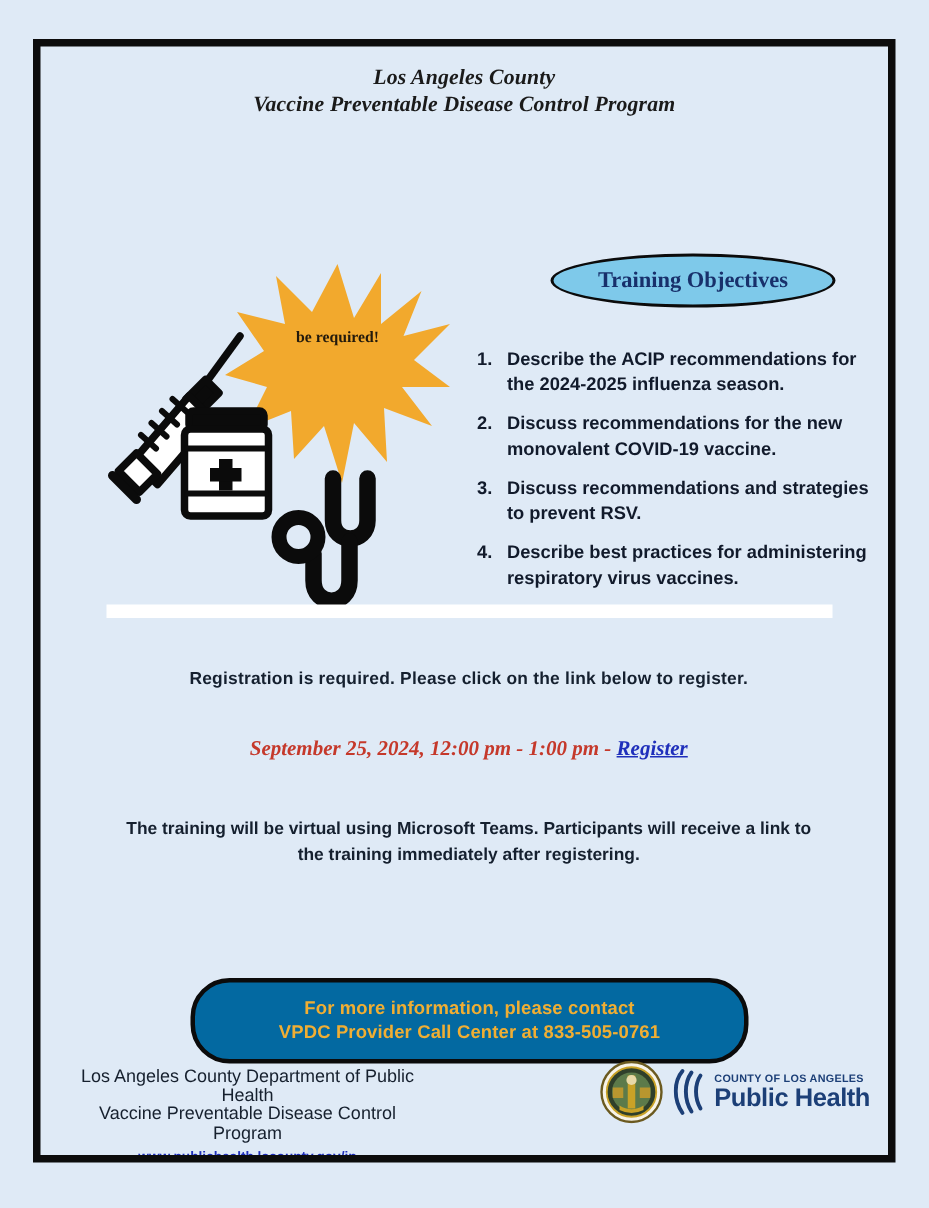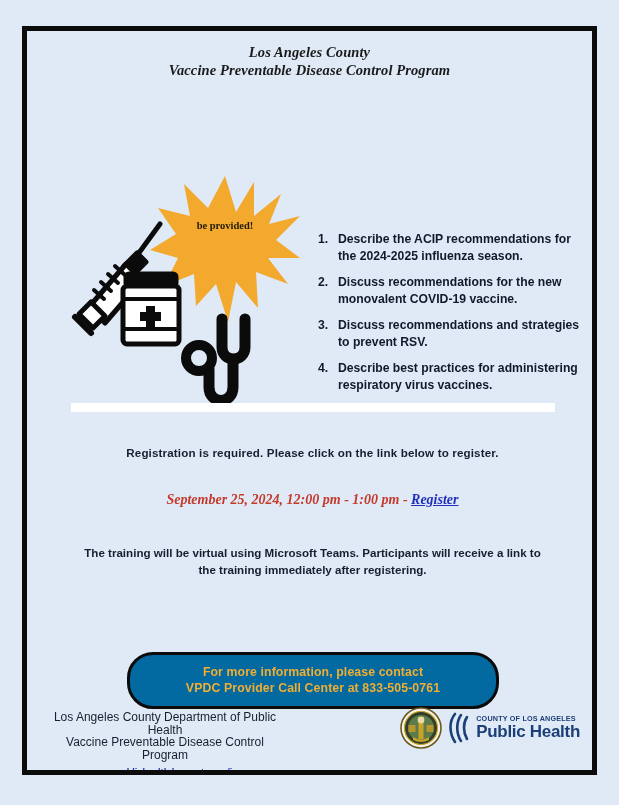--- a/index.html
+++ b/index.html
@@ -289,20 +289,23 @@
 
 <div id="flyer-page">
 
   <div id="poster-frame">
 
     <div id="header-block">
       <div class="org-line">Los Angeles County</div>
       <div class="org-line">Vaccine Preventable Disease Control Program</div>
     </div>
 
+    <div id="objectives-badge">
+      <span id="objectives-badge-label">Training Objectives</span>
+    </div>
 
     <div id="objectives-list">
       <div class="objective-item">
         <span class="objective-num">1.</span>
         <span class="objective-text">Describe the ACIP recommendations for the 2024-2025 influenza season.</span>
       </div>
       <div class="objective-item">
         <span class="objective-num">2.</span>
         <span class="objective-text">Discuss recommendations for the new monovalent COVID-19 vaccine.</span>
       </div>
@@ -315,21 +318,21 @@
         <span class="objective-text">Describe best practices for administering respiratory virus vaccines.</span>
       </div>
     </div>
 
     <div id="illustration-area">
 
       <svg id="ceu-burst" viewBox="0 0 150 150">
         <polygon fill="#f2a92d" points="75,2 86,38 104,8 104,42 131,20 119,50 150,42 126,66 150,84 118,84 138,110 106,98 108,134 86,108 78,148 66,110 46,132 44,100 14,112 28,84 0,76 26,60 8,34 40,42 34,10 58,34"></polygon>
       </svg>
       <div id="ceu-burst-text">
-        <div>be provided!</div>
+        <div>be required!</div>
       </div>
 
       <svg id="syringe-vial-icon" viewBox="0 0 140 135">
         <g stroke="#0b0b0b" stroke-width="5" fill="none" stroke-linecap="round" stroke-linejoin="round">
 
           <line x1="97" y1="5" x2="70" y2="42"></line>
 
           <path d="M74 34 L83 43 L70 56 L61 47 Z" fill="#0b0b0b"></path>
 
           <path d="M63 45 L26 88 L42 104 L79 61 Z" fill="#ffffff"></path>

